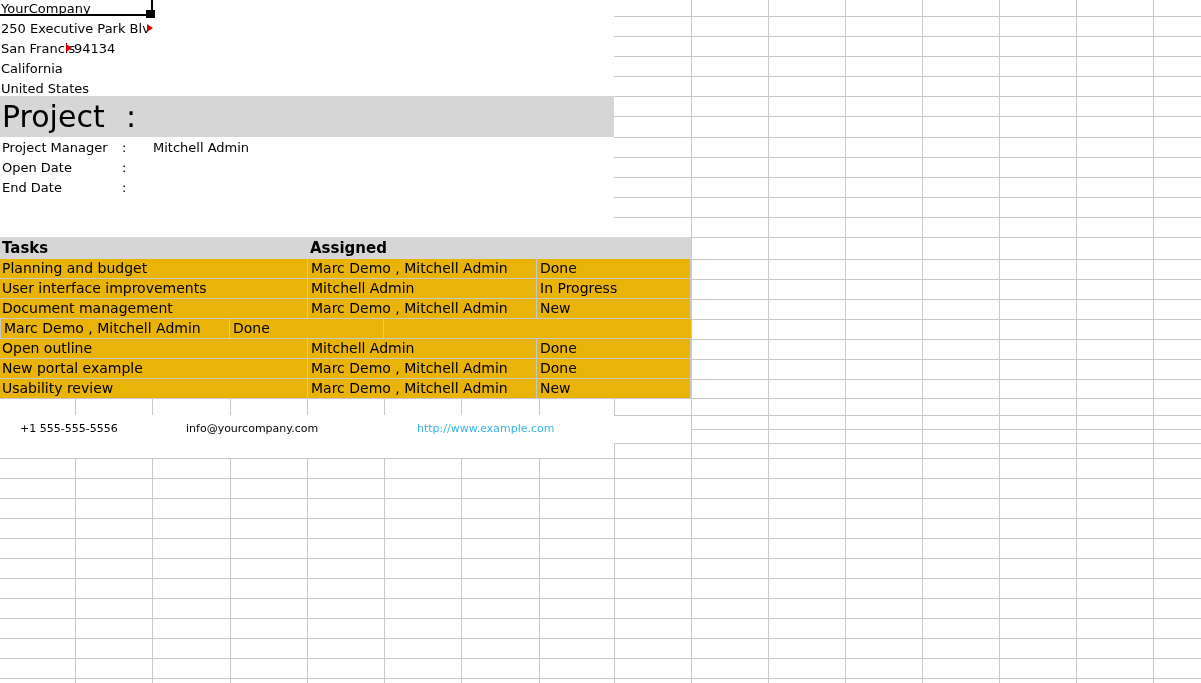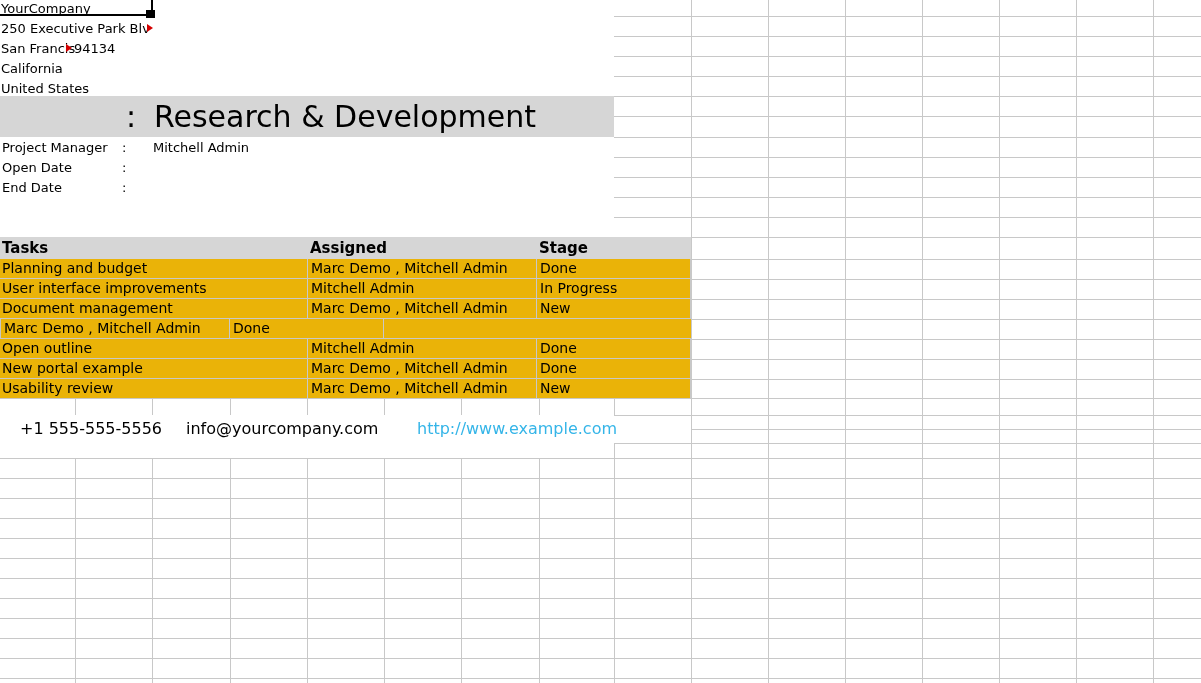--- a/index.html
+++ b/index.html
@@ -46,21 +46,21 @@
   .trow{display:flex;width:691px;box-sizing:border-box;}
   .thead{height:22px;line-height:22px;background:var(--band,#d6d6d6);font-weight:bold;font-size:15px;}
   .tbody-row{height:20px;line-height:19px;font-size:14px;border-bottom:1px solid var(--grid,#c8c8c8);box-sizing:border-box;background:#eab308;}
   .tc{box-sizing:border-box;white-space:nowrap;overflow:hidden;}
   .tc1{width:307px;padding-left:2px;}
   .tc2{width:229px;padding-left:3px;}
   .tc3{width:155px;padding-left:3px;}
   .tbody-row .tc2,.tbody-row .tc3{border-left:1px solid var(--grid,#c8c8c8);}
   .tbody-row .tc3{border-right:1px solid var(--grid,#c8c8c8);}
   
-  .footer-item{top:421px;height:15px;line-height:15px;font-size:16px;white-space:nowrap;}
+  .footer-item{top:421px;height:15px;line-height:15px;font-size:11px;white-space:nowrap;}
   #footer-website{color:var(--link,#35b5e8);text-decoration:none;cursor:pointer;}
 </style>
 </head>
 <body>
 
 <div id="sheet" style="--band: #d6d6d6; --grid: #c8c8c8; --link: #35b5e8; --red: #d40000;">
 
   <div id="gridlines">
       <div class="gl" style="left: 614px; top: 16px; width: 587px; height: 1px;"></div>
       <div class="gl" style="left: 614px; top: 36px; width: 587px; height: 1px;"></div>
@@ -128,22 +128,22 @@
   <div class="abs cellline company-line" style="top:40px;">San Francis</div>
   <div class="abs ovf" style="left:66px;top:44px;"></div>
   <div class="abs cellline" style="left:74px;top:40px;">94134</div>
   <div class="abs cellline company-line" style="top:60px;">California</div>
   <div class="abs cellline company-line" style="top:80px;">United States</div>
 
   <div class="abs" id="cursor"></div>
   <div class="abs" id="fillhandle"></div>
 
   <div class="abs band" id="project-band">
+    <span class="abs bigtext" style="left:2px;">Project</span>
     <span class="abs bigtext" style="left:126px;">:</span>
-    <span class="abs bigtext" style="left:154px;">Research &amp; Development</span>
   </div>
 
   <div class="abs meta-row" style="left:0;top:139px;width:614px;">
     <span class="meta-label">Project Manager</span>
     <span class="meta-sep">:</span>
     <span class="meta-value">Mitchell Admin</span>
   </div>
   <div class="abs meta-row" style="left:0;top:159px;width:614px;">
     <span class="meta-label">Open Date</span>
     <span class="meta-sep">:</span>
@@ -153,21 +153,20 @@
     <span class="meta-label">End Date</span>
     <span class="meta-sep">:</span>
     <span class="meta-value"></span>
   </div>
 
 
   <div class="abs" id="task-table">
     <div class="trow thead">
       <div class="tc tc1">Tasks</div>
       <div class="tc tc2">Assigned</div>
-      <div class="tc tc3">Stage</div>
     </div>
     <div class="trow tbody-row">
       <div class="tc tc1">Planning and budget</div>
       <div class="tc tc2">Marc Demo , Mitchell Admin</div>
       <div class="tc tc3">Done</div>
     </div>
     <div class="trow tbody-row">
       <div class="tc tc1">User interface improvements</div>
       <div class="tc tc2">Mitchell Admin</div>
       <div class="tc tc3">In Progress</div>

